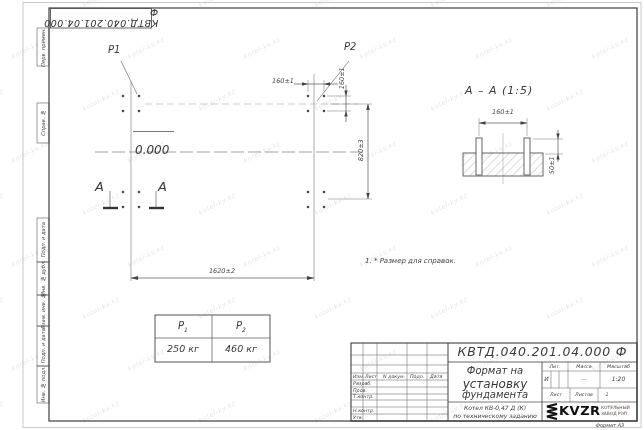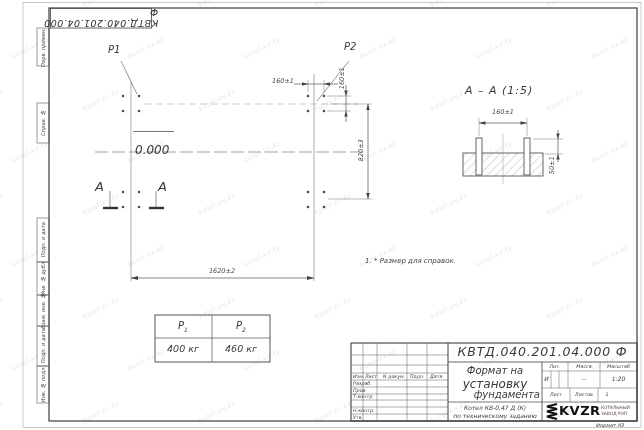--- a/index.html
+++ b/index.html
@@ -264,31 +264,31 @@
   <div class="lbl dim ctr" style="left:197px;top:268px;width:50px;">1620±2</div>
   <div class="lbl" style="left:95px;top:180px;font-size:13px;">А</div>
   <div class="lbl" style="left:158px;top:180px;font-size:13px;">А</div>
 
   <div class="lbl" style="left:465px;top:85px;font-size:11px;letter-spacing:1px;">А – А (1:5)</div>
   <div class="lbl dim ctr" style="left:483px;top:109px;width:40px;">160±1</div>
   <div class="lbl dim rot" style="left:537px;top:162px;width:30px;">50±1</div>
 
   <div class="lbl ctr" style="left:158px;top:321px;width:50px;font-size:10px;"><span>P</span><sub style="font-size:6px;">1</sub></div>
   <div class="lbl ctr" style="left:216px;top:321px;width:50px;font-size:10px;"><span>P</span><sub style="font-size:6px;">2</sub></div>
-  <div class="lbl ctr" style="left:158px;top:344px;width:50px;font-size:9.5px;">400 кг</div>
+  <div class="lbl ctr" style="left:158px;top:344px;width:50px;font-size:9.5px;">250 кг</div>
   <div class="lbl ctr" style="left:216px;top:344px;width:50px;font-size:9.5px;">460 кг</div>
 
   <div class="notes">
     <p>1. * Размер для справок.</p>
   </div>
 
   <div class="lbl ctr" style="left:448px;top:346px;width:189px;font-size:12.5px;letter-spacing:.8px;">КВТД.040.201.04.000 Ф</div>
   <div class="lbl ctr" style="left:450px;top:366px;width:90px;font-size:10px;">Формат на</div>
   <div class="lbl ctr" style="left:450px;top:378px;width:90px;font-size:12px;">установку</div>
-  <div class="lbl ctr" style="left:450px;top:390px;width:90px;font-size:10px;text-align:right;">фундамента</div>
+  <div class="lbl ctr" style="left:450px;top:390px;width:90px;font-size:10px;">фундамента</div>
   <div class="lbl ctr" style="left:450px;top:405px;width:90px;font-size:6px;">Котел КВ-0,47 Д (К)</div>
   <div class="lbl ctr" style="left:450px;top:413px;width:90px;font-size:6px;">по техническому заданию</div>
 
   <div class="tb-lbl" style="left:353px;top:375px;">Изм.</div>
   <div class="tb-lbl" style="left:365px;top:375px;">Лист</div>
   <div class="tb-lbl" style="left:383px;top:375px;">N докум.</div>
   <div class="tb-lbl" style="left:410px;top:375px;">Подп.</div>
   <div class="tb-lbl" style="left:430px;top:375px;">Дата</div>
   <div class="tb-lbl" style="left:353px;top:381.5px;">Разраб.</div>
   <div class="tb-lbl" style="left:353px;top:388.5px;">Пров.</div>

